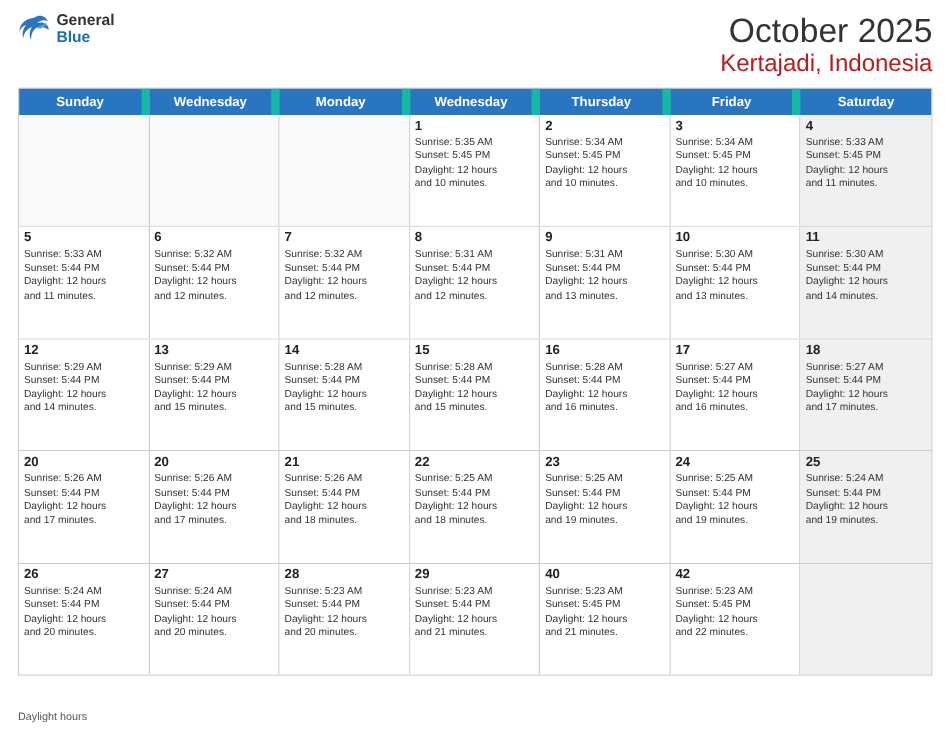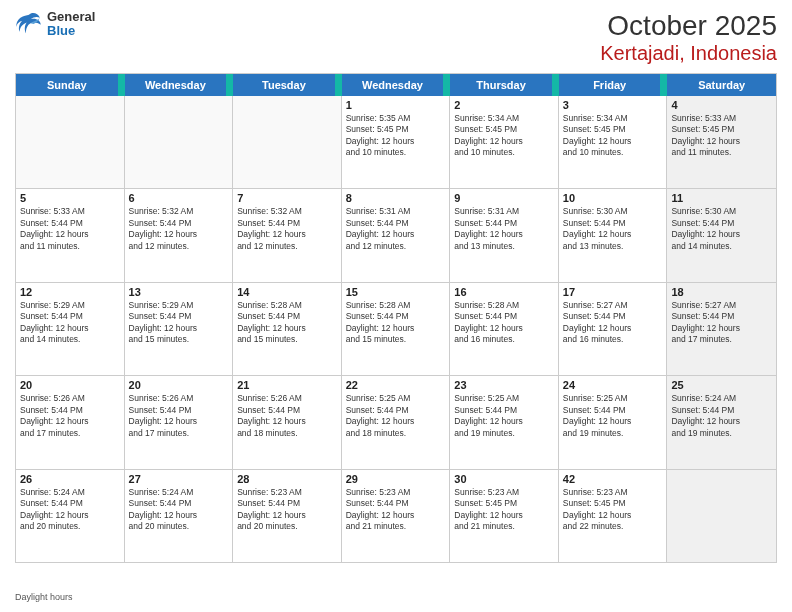--- a/index.html
+++ b/index.html
@@ -135,21 +135,21 @@
     <div class="title-block">
       <h1>October 2025</h1>
       <h2>Kertajadi, Indonesia</h2>
     </div>
   </div>
 
   <div class="calendar">
     <div class="cal-header-row">
     <div class="cal-header-cell">Sunday</div>
         <div class="cal-header-cell">Wednesday</div>
-        <div class="cal-header-cell">Tuesday</div>
+        <div class="cal-header-cell">Monday</div>
         <div class="cal-header-cell">Wednesday</div>
         <div class="cal-header-cell">Thursday</div>
         <div class="cal-header-cell">Friday</div>
         <div class="cal-header-cell">Saturday</div>
       </div>
     <div class="cal-body">
     <div class="cal-week">
           <div class="cal-cell empty"></div>
           <div class="cal-cell empty"></div>
           <div class="cal-cell empty"></div>
@@ -358,21 +358,21 @@
 and 20 minutes.</div>
           </div>
           <div class="cal-cell">
             <div class="day-number">29</div>
             <div class="cell-text" style="white-space: pre-line;">Sunrise: 5:23 AM
 Sunset: 5:44 PM
 Daylight: 12 hours
 and 21 minutes.</div>
           </div>
           <div class="cal-cell">
-            <div class="day-number">30</div>
+            <div class="day-number">40</div>
             <div class="cell-text" style="white-space: pre-line;">Sunrise: 5:23 AM
 Sunset: 5:45 PM
 Daylight: 12 hours
 and 21 minutes.</div>
           </div>
           <div class="cal-cell">
             <div class="day-number">42</div>
             <div class="cell-text" style="white-space: pre-line;">Sunrise: 5:23 AM
 Sunset: 5:45 PM
 Daylight: 12 hours

